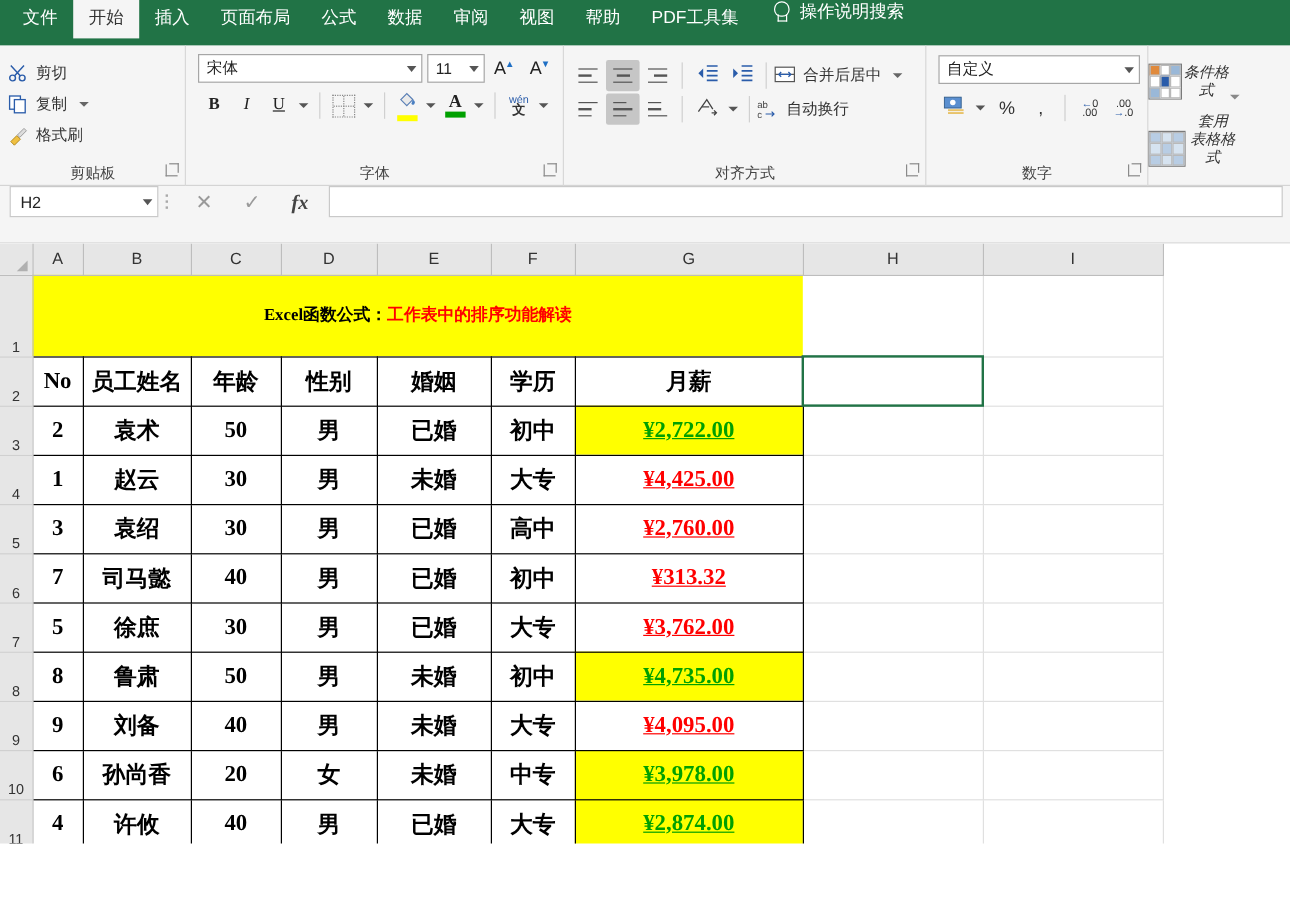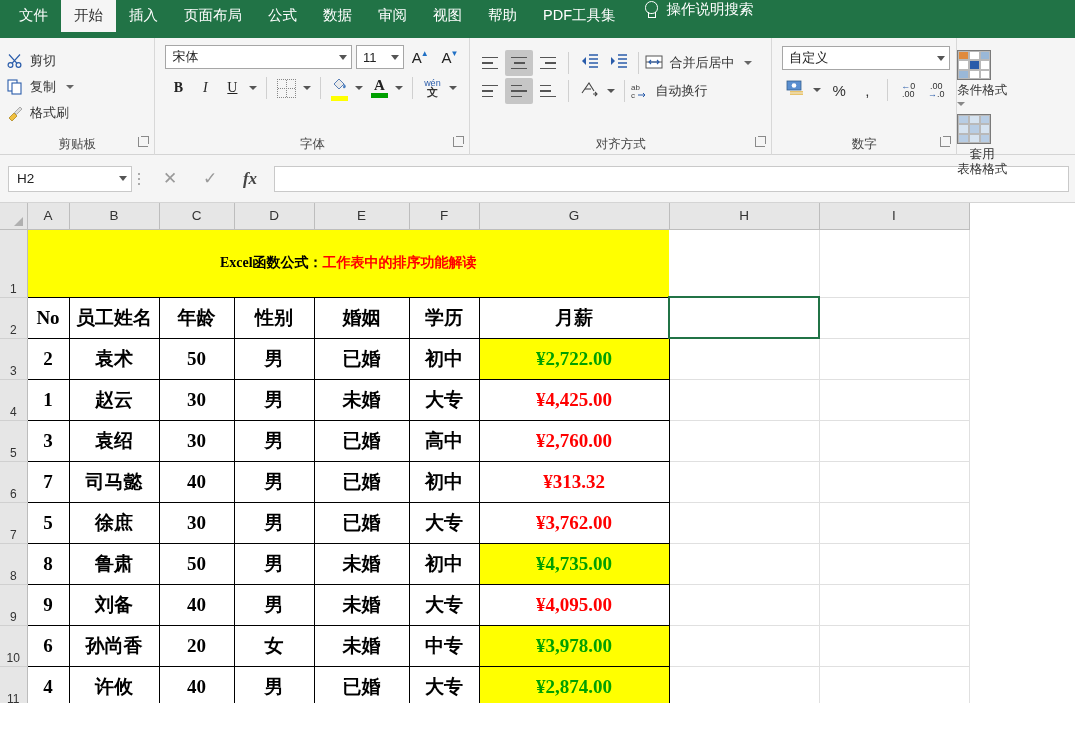--- a/index.html
+++ b/index.html
@@ -265,36 +265,36 @@
   #numfmt-combo { width: 168px; height:24px; margin-left:4px;}
   .num-row2 { display:flex; align-items:center; gap:2px; padding:7px 0 0 4px;}
   .nbtn { width:26px; height:26px; display:flex;align-items:center;justify-content:center;
           font-size:15px;color:#333;cursor:pointer;}
   .dec-ico { font-size:9px; line-height:8px; color:#333; text-align:center; }
   .dec-ico u { color:#2a5caa; text-decoration:none; }
 
   
   #grp-styles { width: 120px; display:flex; }
   .style-btn {
-    width: 76px; display:flex; flex-direction:column; align-items:flex-start;
-    padding-top:8px; cursor:pointer;
+    width: 76px; display:flex; flex-direction:row; align-items:flex-end;
+    padding-top:8px; cursor:pointer;font-style:italic;
   }
   .style-label { font-size:12.5px; color:#333; text-align:center; line-height:15px; margin-top:3px;}
   .mini-grid {
     width:34px; height:30px;
     display:grid; grid-template-columns:repeat(3,1fr); grid-template-rows:repeat(3,1fr);
     border:1px solid #7a7a7a; background:#fff;
   }
   .mini-grid div { border:0.5px solid #b9b9b9; }
 
   
   #formula-bar {
     height: 48px;
     background: #f5f5f5;
-    display: flex; align-items: center;
+    display: flex; align-items: flex-start;
     border-bottom: 1px solid #d4d4d4;
     padding: 0 4px;
   }
   #name-box {
     width: 124px; height: 26px;
     background:#fff; border:1px solid #c9c9c9;
     display:flex; align-items:center; padding:0 4px 0 8px;
     font-size:13.5px; color:#222;
     margin-left: 4px;
   }
@@ -366,21 +366,21 @@
   }
   td.title-cell {
     background: #ffff00;
     text-align: center;
     font-family: "Liberation Serif","DejaVu Serif",serif;
     font-weight: bold;
     font-size: 14px;
     border: none;
     border-bottom: 1.6px solid #000;
   }
-  td.money { color: #ff0000; }
+  td.money { color: #ff0000; text-decoration: underline; }
   td.money.hl { background: #ffff00; color: #00a000; }
   .title-blk { color:#000; }
   .title-red { color:#ff0000; }
   .sel-cell { outline: 2px solid #217346; outline-offset:-1px; }
 </style>
 </head>
 <body>
 
 <div id="ribbon-tabs">
   <div class="tab">文件</div>

